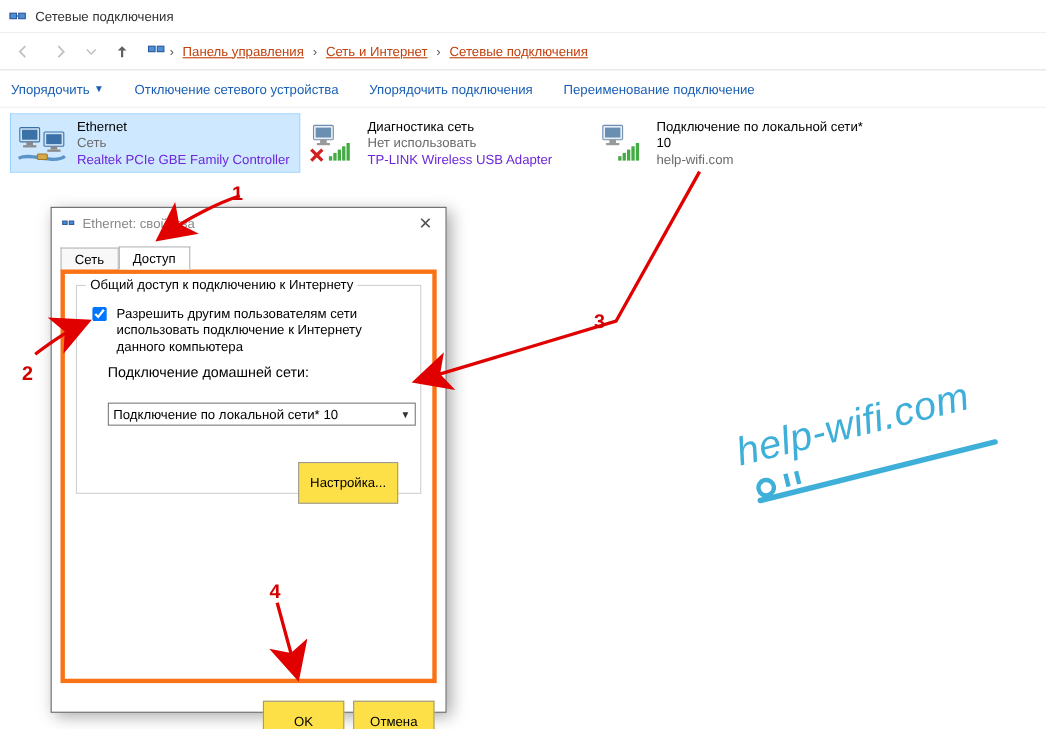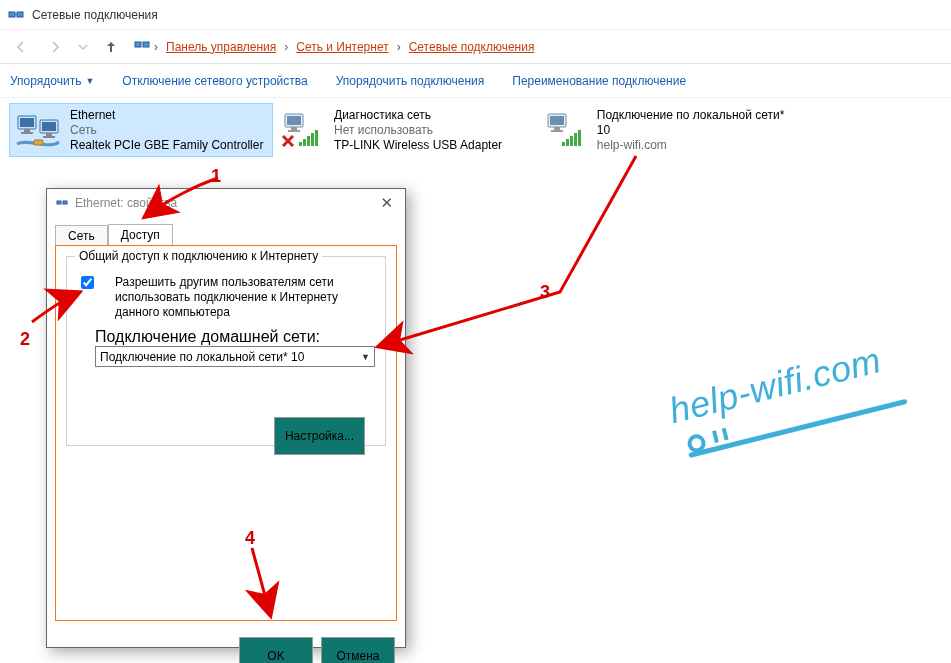--- a/index.html
+++ b/index.html
@@ -25,43 +25,43 @@
 
   
   .content { position: absolute; left:0; right:0; top: 98px; bottom:0; padding: 6px 10px; }
   .connrow { display:flex; gap: 2px; }
   .conn { width: 262px; height: 52px; display:flex; align-items:center; padding: 2px 4px; gap: 8px; }
   .conn.selected { background: #cde8ff; outline: 1px solid #99d1ff; }
   .conn .cicon { width: 48px; height: 44px; display:flex; align-items:center; justify-content:center; position:relative;}
   .conn .ctext { display:flex; flex-direction:column; line-height: 15px; font-size: 12px; }
   .conn .ctext .t1 { color:#000; }
   .conn .ctext .t2 { color:#6a6a6a; }
-  .conn .ctext .t3 { color:#000000; }
+  .conn .ctext .t3 { color:#6d28d9; }
 
   
   .dialog { position:absolute; left: 46px; top: 188px; width: 360px; height: 460px; background:#fff; border:1px solid #646464; box-shadow: 4px 4px 14px rgba(0,0,0,0.35); }
   .dlg-title { height: 28px; display:flex; align-items:center; padding: 0 8px; color:#888; font-size:12px; }
   .dlg-title .spacer { flex:1; }
   .dlg-title .x { color:#555; font-size: 15px; padding: 0 4px;}
   .dlg-body { padding: 0px 8px 8px 8px; }
   .tabs { display:flex; align-items:flex-end; height: 24px; margin-top: 4px; }
   .tab { border:1px solid #b5b5b5; border-bottom: none; padding: 3px 12px; font-size: 12px; background:#f4f4f4; position:relative; }
   .tab.inactive { top:1px; background:#f8f8f8; }
   .tab.active { background:#fff; z-index:2; }
-  .tabpanel { border:1px solid #f97316; height: 376px; padding: 10px; position:relative; }
+  .tabpanel { border:4px solid #f97316; height: 376px; padding: 10px; position:relative; }
 
   .groupbox { border:1px solid #d0d0d0; padding: 12px 10px 14px 10px; position:relative; }
   .groupbox > .legend { position:absolute; top:-8px; left:8px; background:#fff; padding: 0 4px; font-size:12px; }
-  .chkrow { display:flex; align-items:flex-start; gap:18px; margin: 6px 0; font-size:12px; line-height: 15px;}
+  .chkrow { display:flex; align-items:flex-start; gap:6px; margin: 6px 0; font-size:12px; line-height: 15px;}
   .chkrow input { margin-top:1px;}
   .subblock { margin-left: 18px; margin-top: 8px;}
-  .lbl { font-size:16px; display:block; margin-bottom: 0;}
+  .lbl { font-size:13px; display:block; margin-bottom: 20px;}
   .combo { width: 280px; height: 21px; border:1px solid #7a7a7a; background:#fff; font-size:12px; padding: 1px 4px; display:flex; align-items:center; justify-content:space-between;}
   .combo .dd { font-size: 9px; color:#333;}
-  .btn { min-width: 74px; height: 38px; border:1px solid #999; background:#0f766e; font-size:12px; display:inline-flex; align-items:center; justify-content:center; padding: 16px 10px;}
+  .btn { min-width: 74px; height: 38px; border:1px solid #999; background:#fde047; font-size:12px; display:inline-flex; align-items:center; justify-content:center; padding: 16px 10px;}
   .settingsbtn { position:absolute; right: 20px; top: 160px; }
 
   .dlg-foot { display:flex; justify-content:flex-end; gap:8px; padding: 8px 10px; }
 
   
   .overlay { position:absolute; left:0; top:0; width:951px; height:663px; pointer-events:none; }
   .num { position:absolute; color:#d40000; font-weight:bold; font-size: 18px; font-family: Arial, sans-serif;}
 
   
   .watermark { position:absolute; right: 30px; top: 360px; transform: rotate(-14deg); color:#2aa7d4; opacity: 0.9; }

